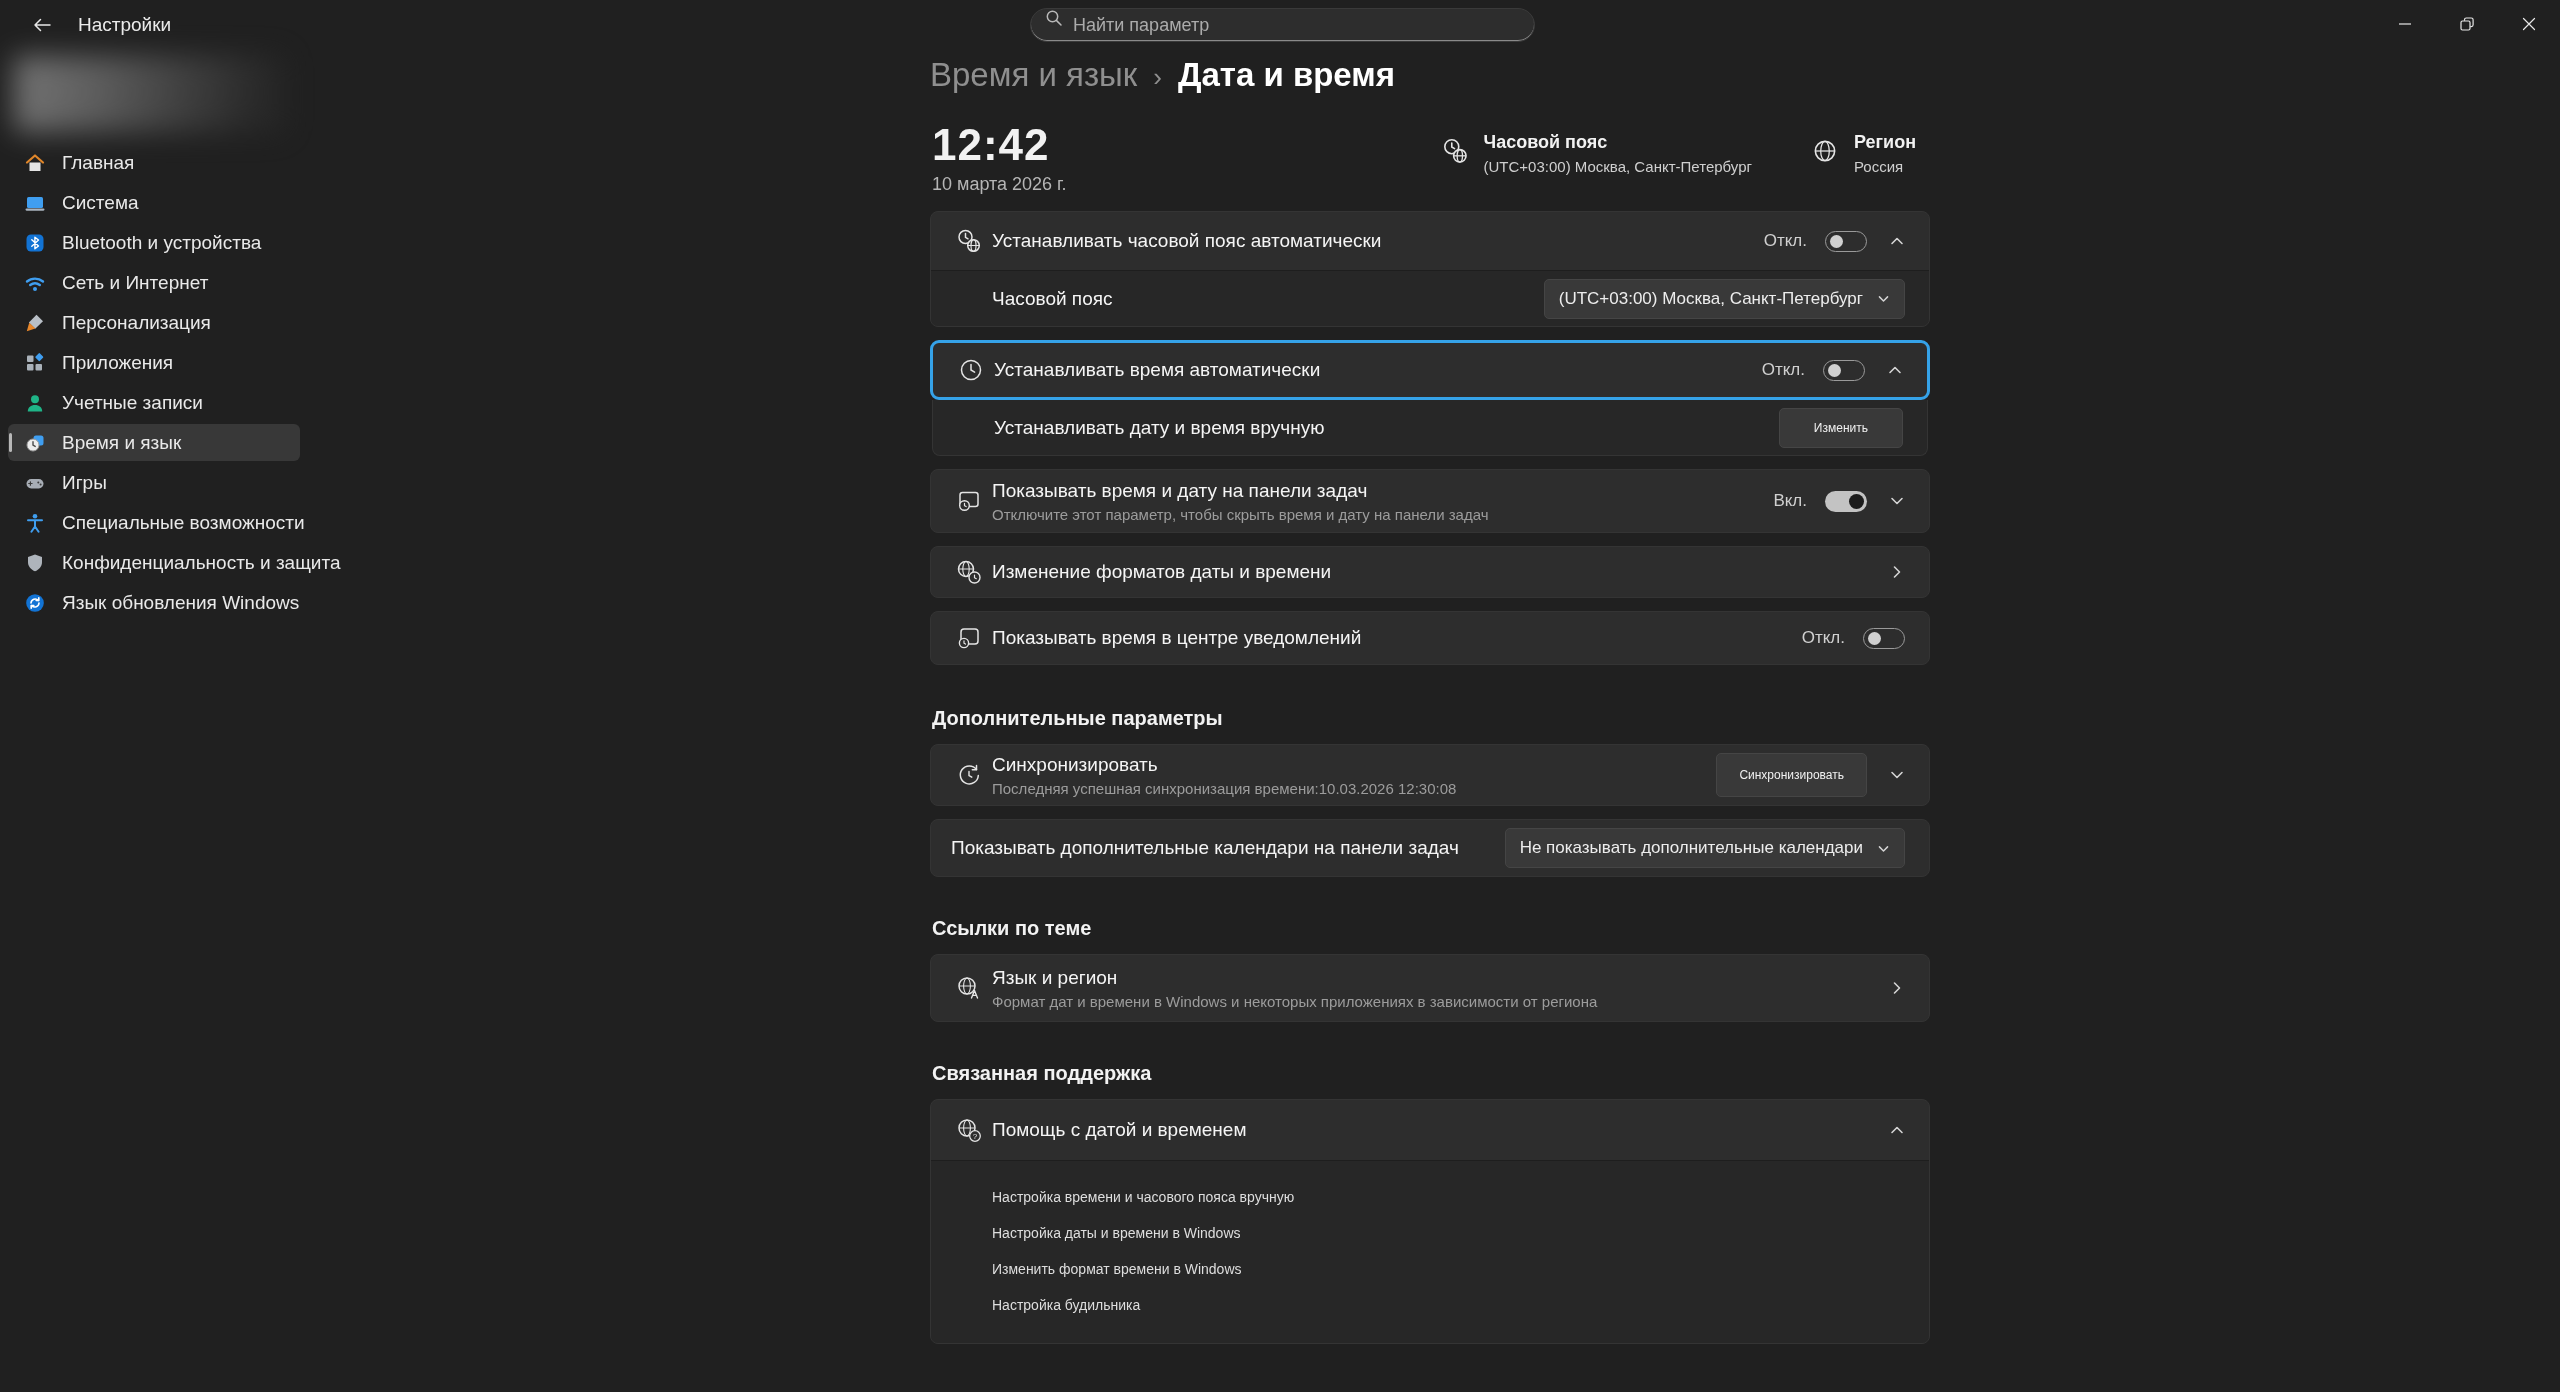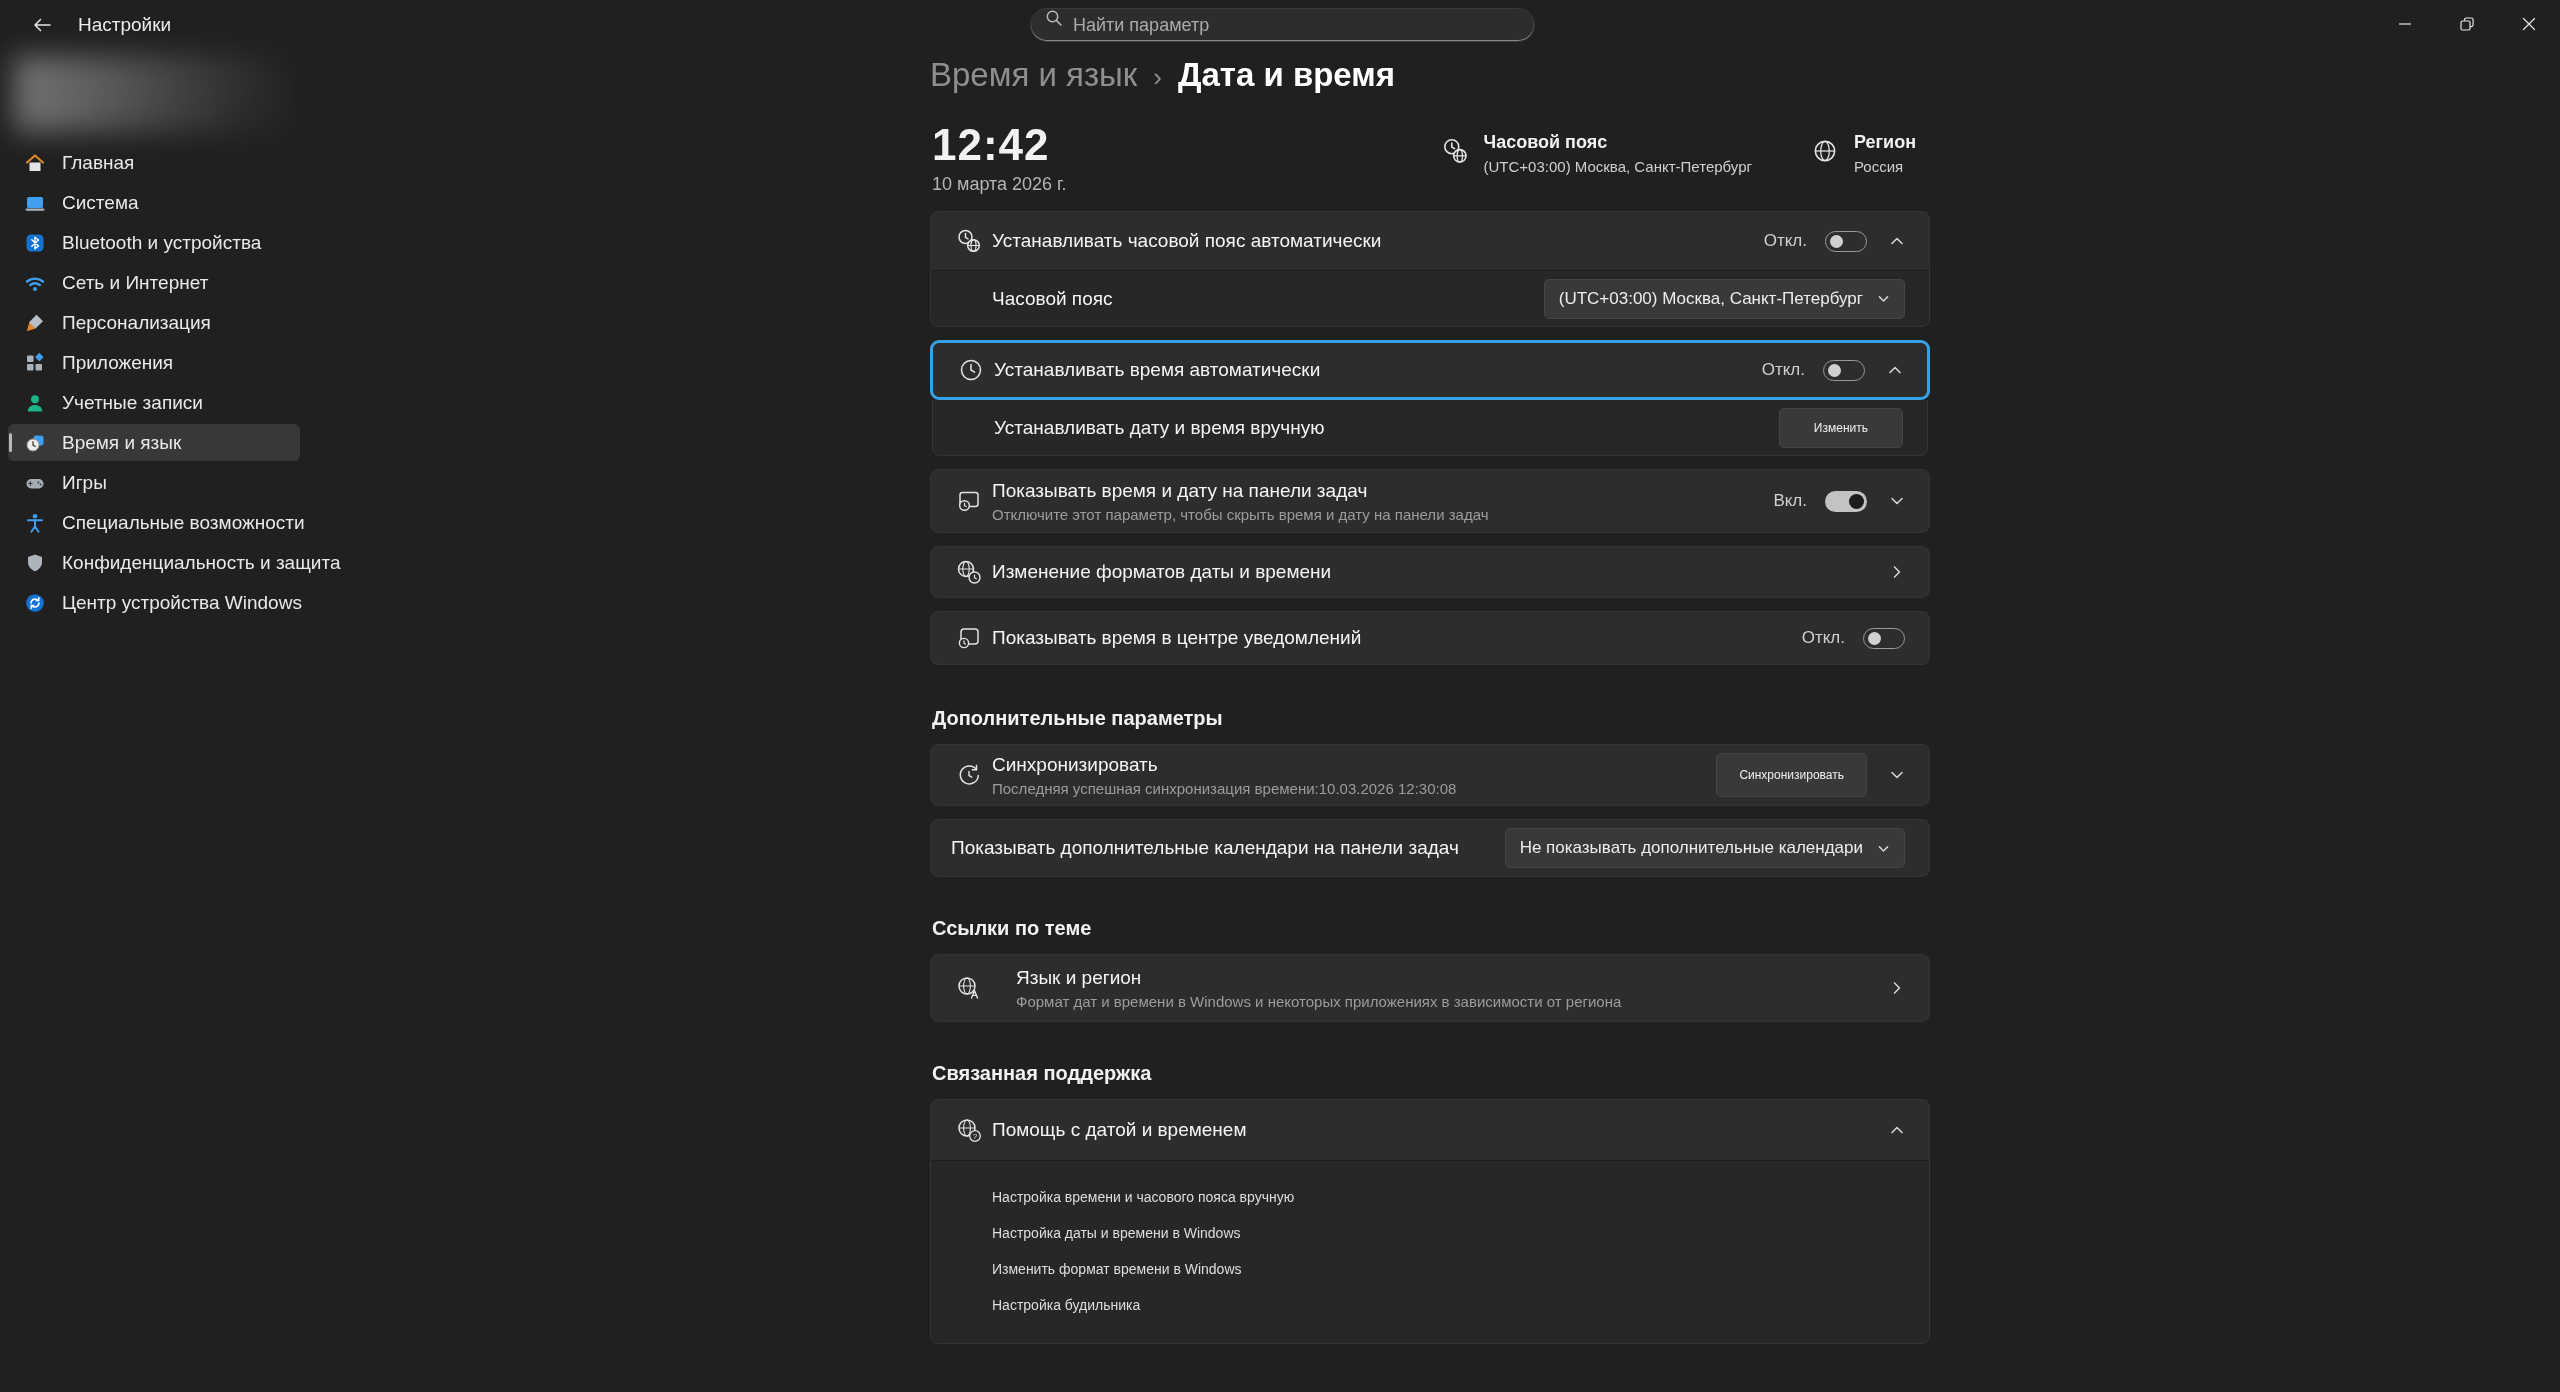--- a/index.html
+++ b/index.html
@@ -258,21 +258,21 @@
     </div>
 
     <div class="nav-item">
       <span class="ni-icon">
         <svg viewBox="0 0 22 22" width="22" height="22">
             <circle cx="11" cy="11" r="8.8" fill="#1273d4"></circle>
             <path d="M7 11a4.2 4.2 0 0 1 7.3-2.6M15 11a4.2 4.2 0 0 1-7.3 2.6" stroke="#fff" stroke-width="1.6" fill="none" stroke-linecap="round"></path>
             <path d="M14.8 5.8v2.6h-2.6M7.2 16.2v-2.6h2.6" stroke="#fff" stroke-width="1.6" fill="none" stroke-linecap="round" stroke-linejoin="round"></path>
           </svg>
       </span>
-        <span class="ni-label">Центр устройства Windows</span>
+        <span class="ni-label">Язык обновления Windows</span>
     </div>
 
   </div>
 </div>
 
 <div class="main">
 
   <div class="breadcrumb">
     <span class="bc-parent">Время и язык</span>
     <span class="bc-sep">›</span>
@@ -499,21 +499,21 @@
                 <polyline points="3,6 8,11 13,6" stroke="#d4d4d4" stroke-width="1.8" fill="none" stroke-linecap="round" stroke-linejoin="round"></polyline>
               </svg>
           </span>
         </div>
       </div>
     </div>
 
     <div class="section-h">Ссылки по теме</div>
 
     <div class="card">
-      <div class="row" style="min-height:66px;gap:24px;">
+      <div class="row" style="min-height:66px;">
         <span class="r-icon">
           <svg viewBox="0 0 28 28" width="28" height="28">
               <circle cx="12" cy="12" r="8" stroke="#e4e4e4" stroke-width="1.5" fill="none"></circle>
               <ellipse cx="12" cy="12" rx="3.4" ry="8" stroke="#e4e4e4" stroke-width="1.1" fill="none"></ellipse>
               <path d="M4 12h16" stroke="#e4e4e4" stroke-width="1.1"></path>
               <path d="M16.5 24 19.5 16.5 22.5 24M17.6 21.4h3.8" stroke="#e4e4e4" stroke-width="1.4" fill="none" stroke-linecap="round" stroke-linejoin="round"></path>
             </svg>
         </span>
         <div class="r-text">
           <div class="r-label">Язык и регион</div>

